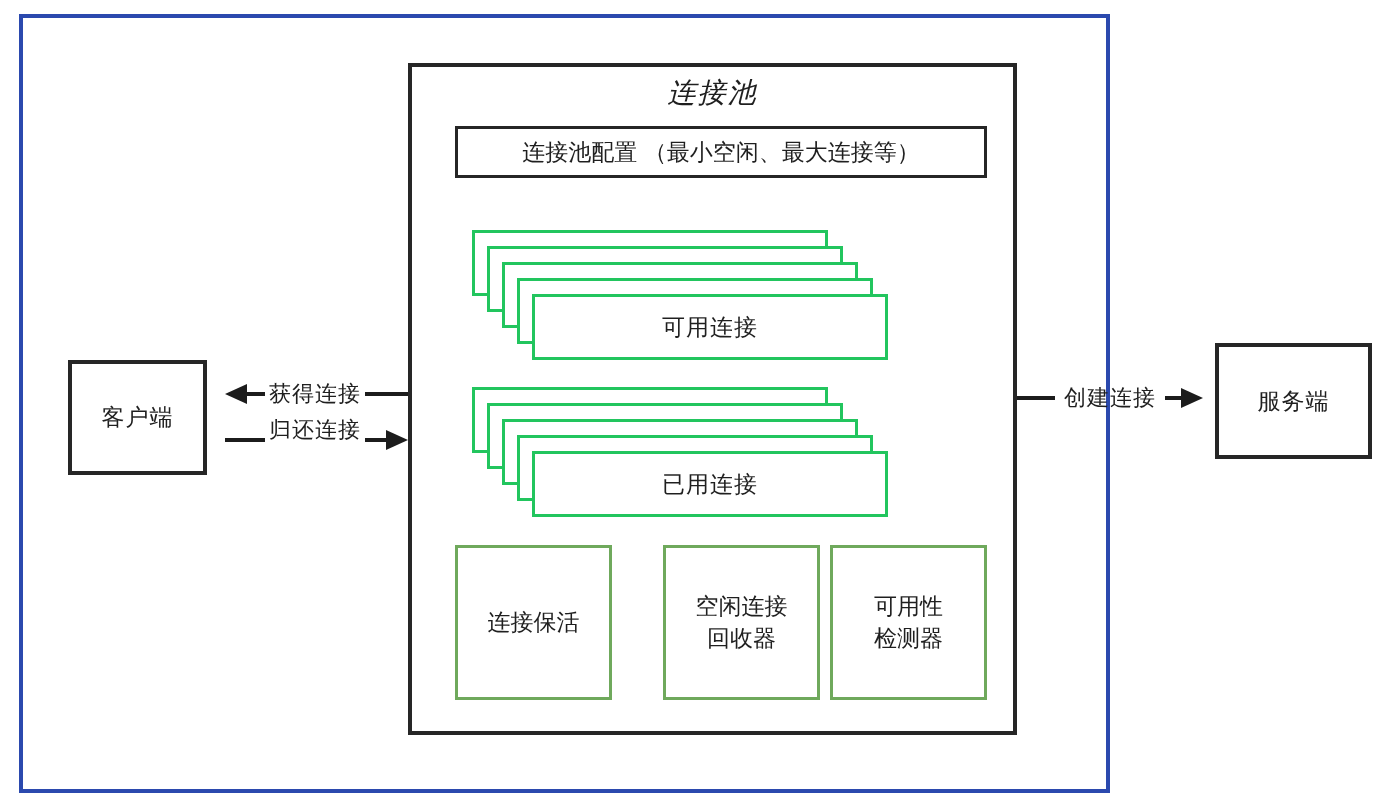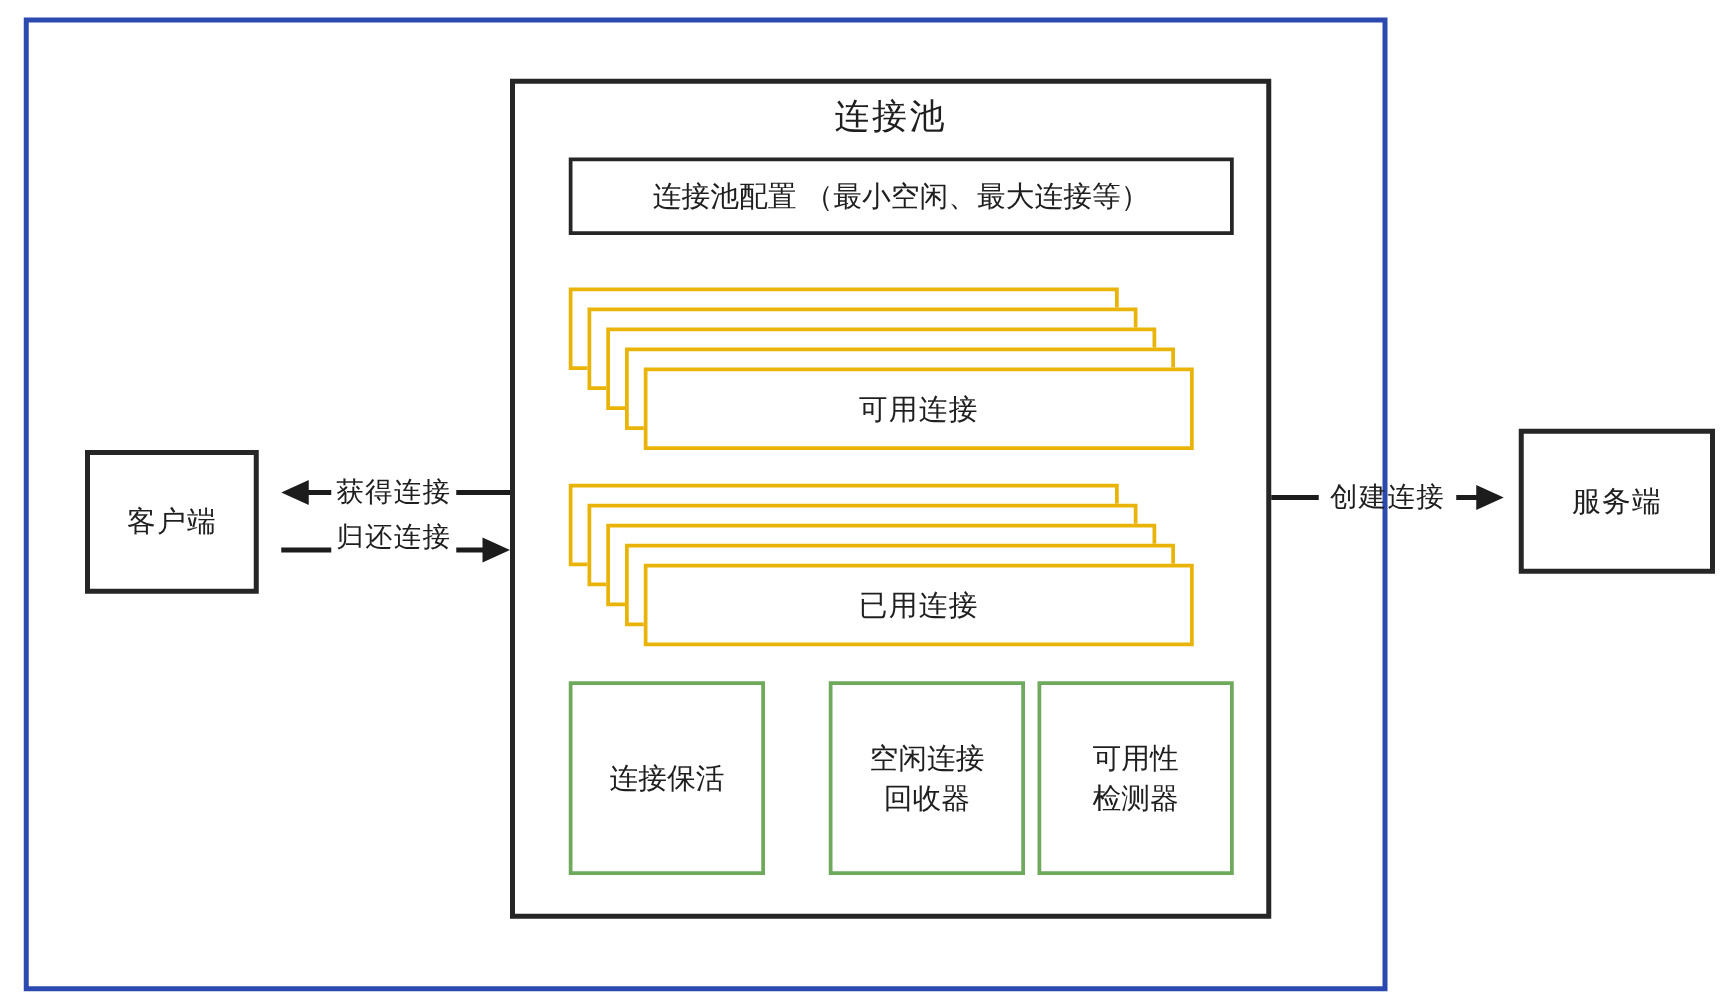--- a/index.html
+++ b/index.html
@@ -31,37 +31,39 @@
     border: 4px solid #262626;
     background: transparent;
   }
   .pool-title {
     left: 408px; top: 74px;
     width: 609px;
     text-align: center;
     font-size: 28px;
     letter-spacing: 2px;
     color: #1f1f1f;
+    font-style: italic;
   }
   .config-box {
     left: 455px; top: 126px;
-    width: 532px; height: 62px;
+    width: 532px; height: 52px;
     border: 3px solid #262626;
     display: flex; align-items: center; justify-content: center;
     font-size: 23px;
     background: #ffffff;
   }
 
   
   .stack { width: 502px; height: 134px; }
   .stack .layer {
     position: absolute;
-    width: 440px; height: 66px;
+    width: 356px; height: 66px;
     background: #ffffff;
-    border: 3px solid #eab308;
+    border: 3px solid #22c55e;
+    margin-left: 17px;
   }
   .stack .l0 { left: 0;    top: 0;  }
   .stack .l1 { left: 15px; top: 16px; }
   .stack .l2 { left: 30px; top: 32px; }
   .stack .l3 { left: 45px; top: 48px; }
   .stack .l4 { left: 60px; top: 64px;
     display: flex; align-items: center; justify-content: center;
     font-size: 23px; letter-spacing: 1px;
   }
   .stack-available { left: 455px; top: 230px; }

